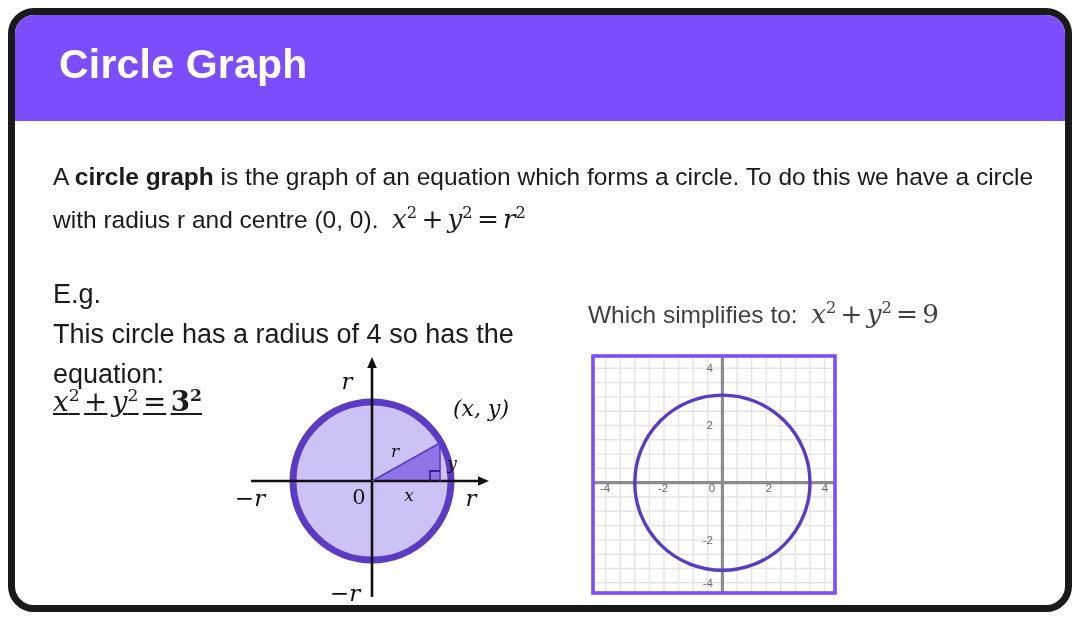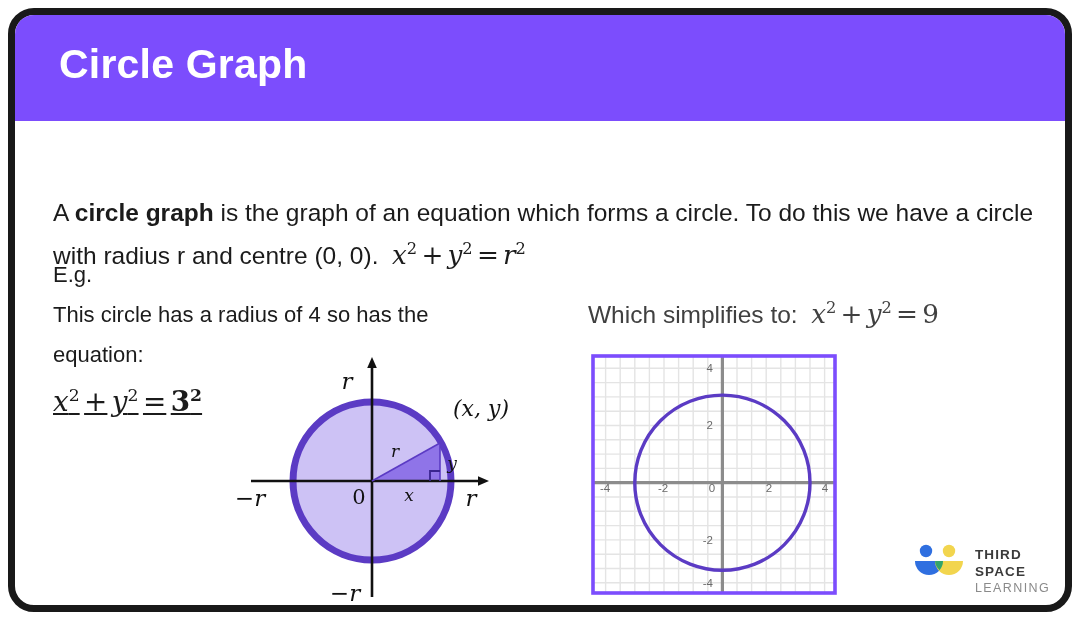--- a/index.html
+++ b/index.html
@@ -50,30 +50,29 @@
 
   
   .intro {
     position: absolute;
     left: 38px;
     top: 140px;
     width: 1000px;
     font-size: 24.5px;
     line-height: 43px;
     color: #1b1b1b;
-    margin-top: 36px;
   }
   .intro b { font-weight: bold; }
 
   .eg-block {
     position: absolute;
     left: 38px;
-    top: 240px;
+    top: 259px;
     width: 470px;
-    font-size: 22px;
+    font-size: 27px;
     line-height: 40px;
     color: #1b1b1b;
   }
 
   .left-eq {
     position: absolute;
     left: 38px;
     top: 370px;
     font-size: 26px;
     color: #1b1b1b;
@@ -268,33 +267,14 @@
       <text x="178" y="138" font-family="Liberation Sans, sans-serif" font-size="11.5" fill="#6a6a6a" text-anchor="middle">2</text>
       <text x="234" y="138" font-family="Liberation Sans, sans-serif" font-size="11.5" fill="#6a6a6a" text-anchor="middle">4</text>
 
       <text x="122" y="18" font-family="Liberation Sans, sans-serif" font-size="11.5" fill="#6a6a6a" text-anchor="end">4</text>
       <text x="122" y="75" font-family="Liberation Sans, sans-serif" font-size="11.5" fill="#6a6a6a" text-anchor="end">2</text>
       <text x="122" y="190" font-family="Liberation Sans, sans-serif" font-size="11.5" fill="#6a6a6a" text-anchor="end">-2</text>
       <text x="122" y="233" font-family="Liberation Sans, sans-serif" font-size="11.5" fill="#6a6a6a" text-anchor="end">-4</text>
     </svg>
   </div>
 
-  <div class="logo">
-    <div class="logo-mark">
-      <svg width="54" height="40" viewBox="0 0 54 40">
-
-        <path d="M2,17 A14,14 0 0 0 30,17 Z" fill="#2f6fe0"></path>
-
-        <path d="M22,17 A14,14 0 0 0 50,17 Z" fill="#f2d54e"></path>
-
-        <path d="M22,17 L30,17 A14,14 0 0 1 26.5,26.2 A14,14 0 0 1 22,17 Z" fill="#32a36b"></path>
-
-        <circle cx="13" cy="7" r="6.2" fill="#2f6fe0"></circle>
-        <circle cx="36" cy="7" r="6.2" fill="#f2d54e"></circle>
-      </svg>
-    </div>
-    <div class="logo-text">
-      <div class="logo-line1">THIRD SPACE</div>
-      <div class="logo-line2">LEARNING</div>
-    </div>
-  </div>
 
 </div>
 
 </body></html>

